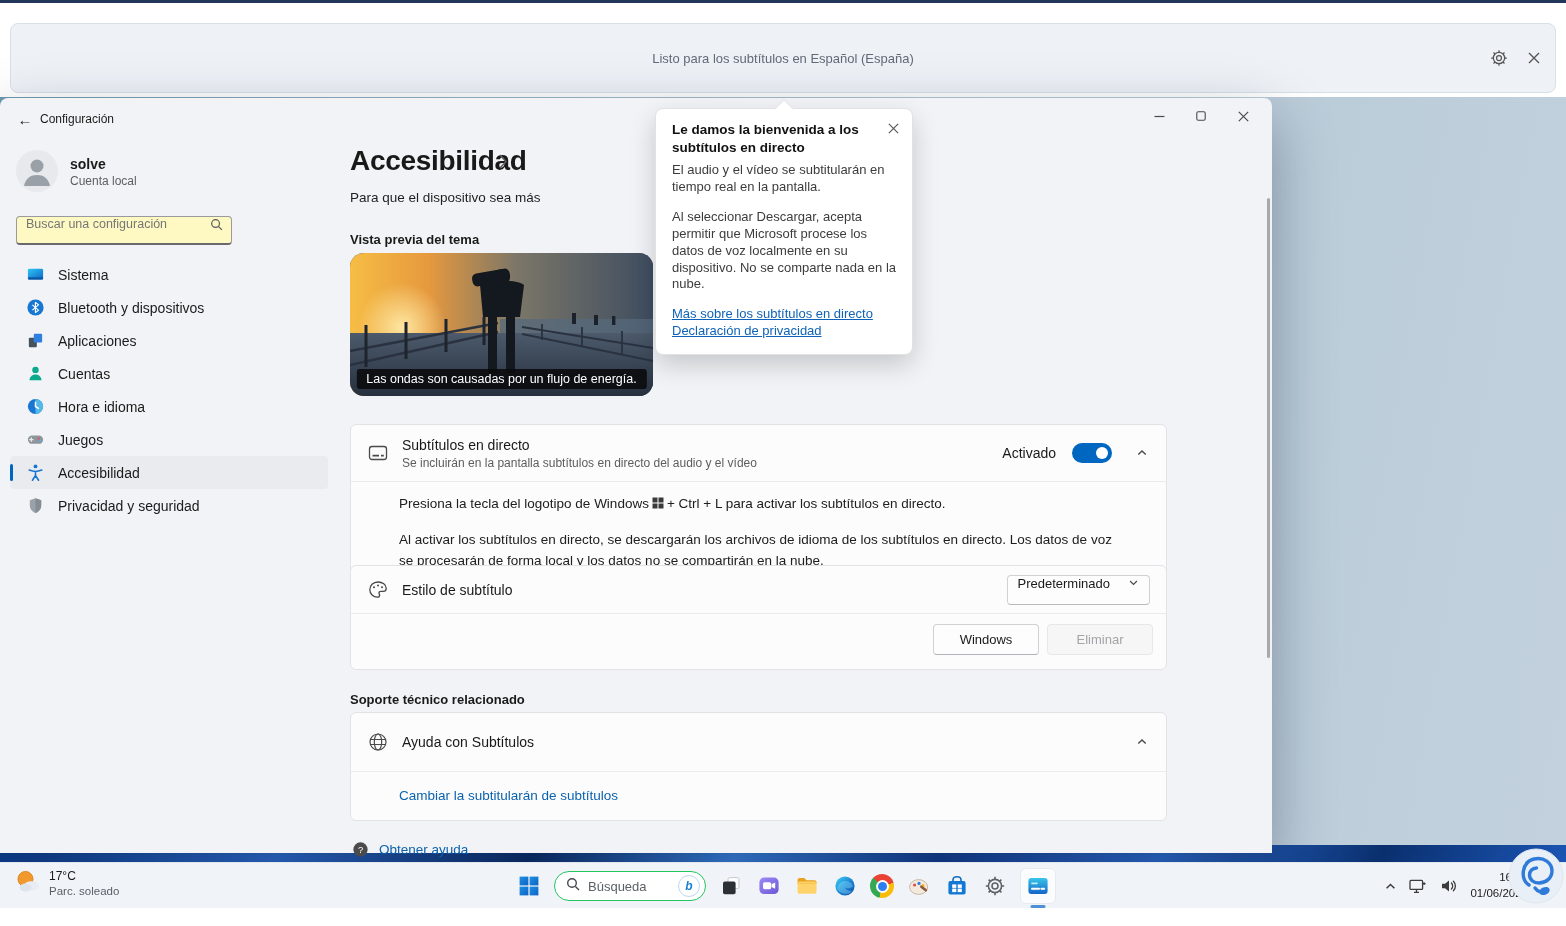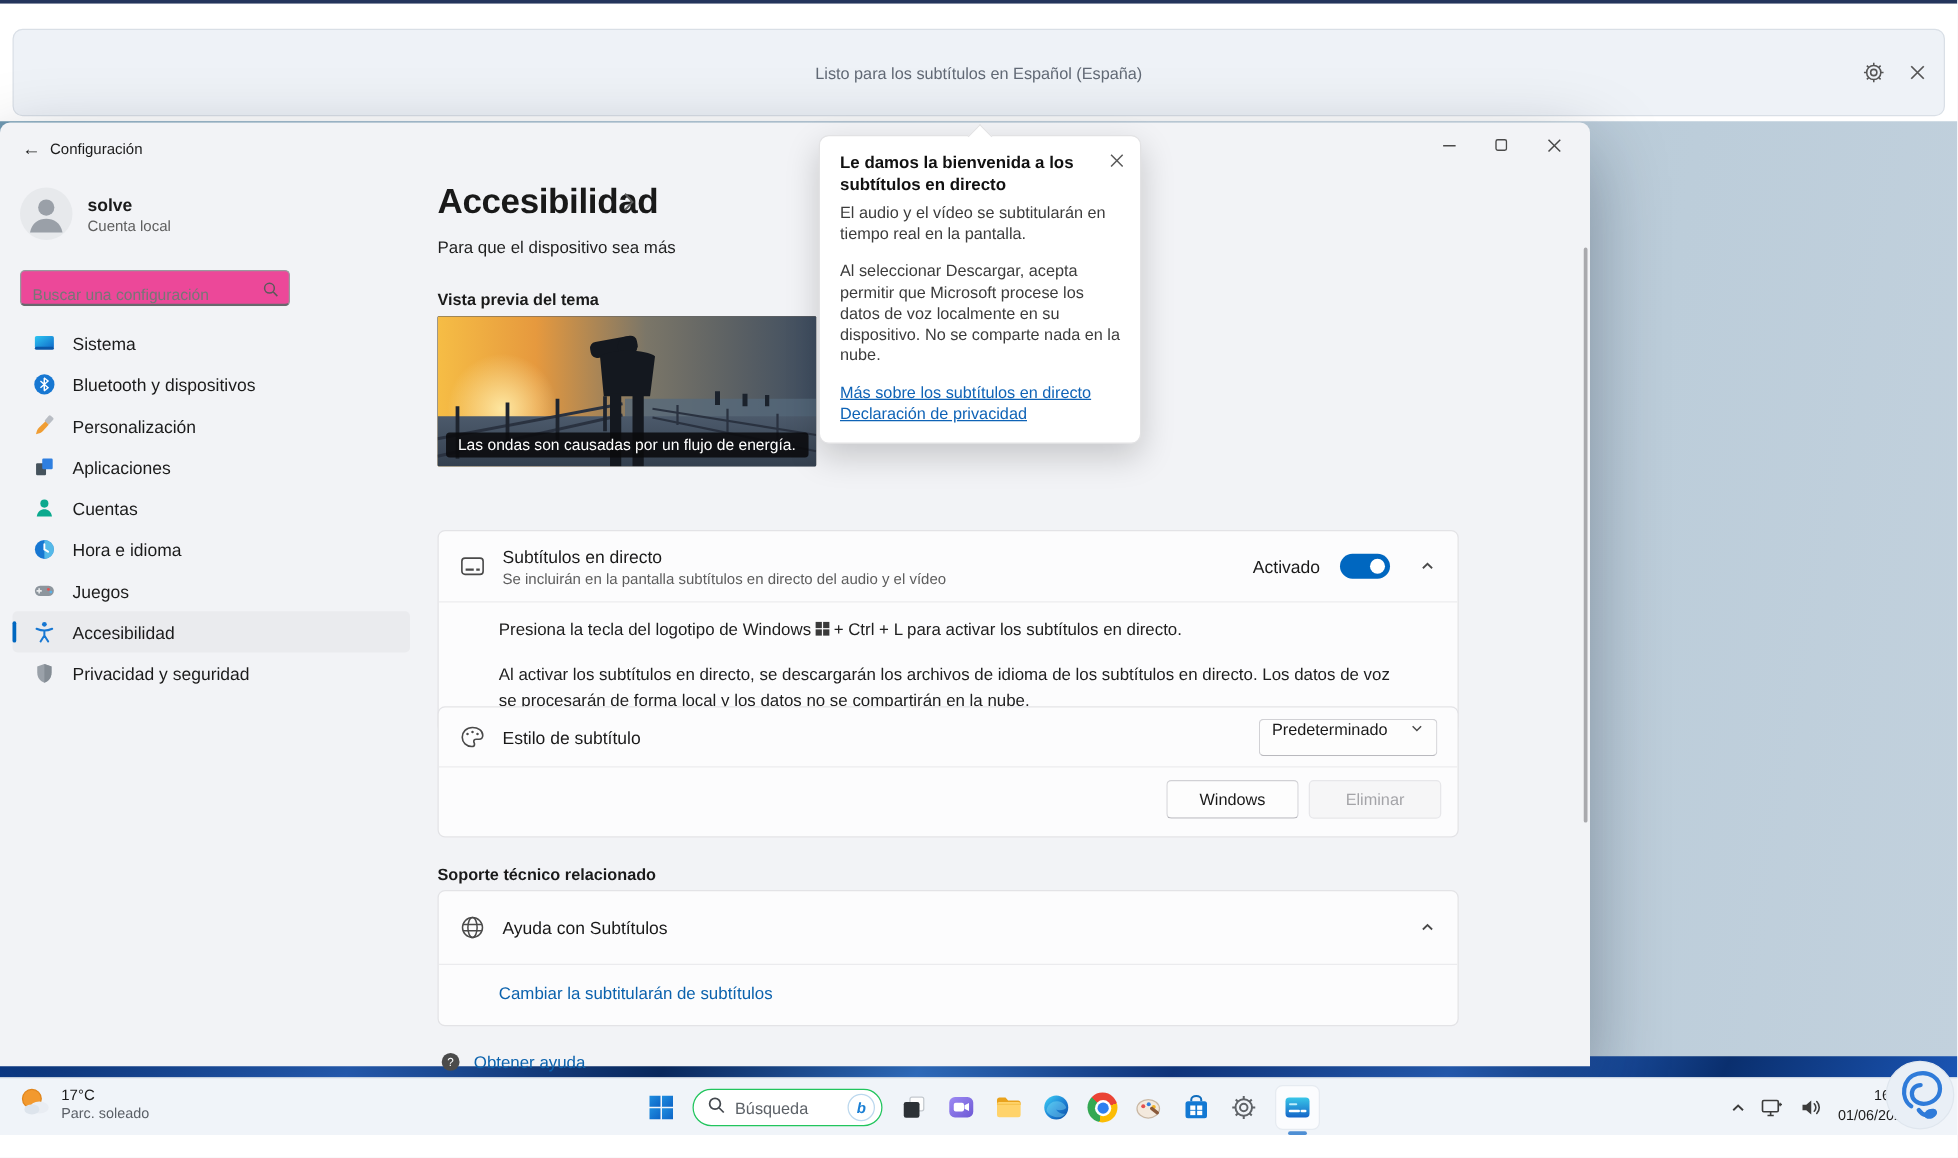--- a/index.html
+++ b/index.html
@@ -32,41 +32,41 @@
     display:flex;align-items:center;justify-content:center;cursor:pointer;}
   .win-title{position:absolute;left:40px;top:14px;font-size:12px;color:#1b1b1b;}
   .win-ctrls{position:absolute;right:8px;top:4px;display:flex;}
   .win-ctrl{width:42px;height:28px;display:flex;align-items:center;justify-content:center;cursor:pointer;}
 
   
   .sidebar{position:absolute;left:0;top:42px;width:350px;bottom:0;}
   .avatar{position:absolute;left:16px;top:10px;width:42px;height:42px;border-radius:50%;background:#e7e9ec;overflow:hidden;}
   .user-name{position:absolute;left:70px;top:16px;font-size:14px;font-weight:bold;color:#1a1a1a;}
   .user-type{position:absolute;left:70px;top:34px;font-size:12px;color:#5e5e5e;}
-  .search-box{position:absolute;left:16px;top:76px;width:214px;height:26px;background:#ec4899;
-    border:1px solid #99999e;border-bottom:2px solid #68686d;border-radius:4px;display:flex;align-items:flex-end;}
+  .search-box{position:absolute;left:16px;top:76px;width:214px;height:26px;background:#fef9c3;
+    border:1px solid #99999e;border-bottom:2px solid #68686d;border-radius:4px;display:flex;align-items:flex-start;}
   .search-box input{border:none;outline:none;flex:1;font-size:12.5px;padding:0 6px 0 9px;color:#333;
     font-family:"Liberation Sans",sans-serif;background:transparent;}
   .search-box input::placeholder{color:#767676;}
   .search-glass{margin-right:8px;flex:0 0 auto;}
   .nav{position:absolute;left:10px;top:118px;right:22px;}
   .nav-item{position:relative;height:33px;display:flex;align-items:center;border-radius:4px;cursor:pointer;}
   .nav-item.sel{background:#eaebee;}
   .nav-item.sel::before{content:"";position:absolute;left:0;top:8px;width:3px;height:17px;border-radius:2px;background:#0067c0;}
   .nav-ic{margin-left:16px;width:19px;height:19px;flex:0 0 auto;}
   .nav-label{margin-left:13px;font-size:14px;color:#1b1b1b;}
 
   
   .content{position:absolute;left:350px;top:0;right:0;bottom:0;}
   .page-h1{position:absolute;left:0;top:47px;font-size:28px;font-weight:600;color:#191919;letter-spacing:-.3px;}
   .crumb-chev{position:absolute;left:148px;top:55px;}
   .page-desc{position:absolute;left:0;top:92px;width:800px;height:18px;font-size:13.5px;color:#1f1f1f;}
   .desc-frag{position:absolute;left:420px;top:0;}
   .preview-label{position:absolute;left:0;top:134px;font-size:13px;font-weight:bold;color:#1a1a1a;}
-  .preview{position:absolute;left:0;top:155px;width:303px;height:120px;border-radius:1px;overflow:hidden;background:#333;}
+  .preview{position:absolute;left:0;top:155px;width:303px;height:143px;border-radius:14px;overflow:hidden;background:#333;}
   .preview-caption{position:absolute;left:50%;transform:translateX(-50%);bottom:7px;white-space:nowrap;
     background:rgba(10,10,12,.88);color:#fff;font-size:12.5px;padding:3px 10px;border-radius:3px;}
 
   .group{position:absolute;left:0;width:815px;background:#fcfcfd;border:1px solid #e3e3e6;border-radius:6px;overflow:hidden;}
   .row{position:relative;display:flex;align-items:center;padding:0 16px;}
   .row + .rowdiv{border-top:1px solid #ebebee;}
   .card-ic{width:22px;height:22px;flex:0 0 auto;margin-right:13px;}
   .card-tt{font-size:14px;color:#191919;}
   .card-sub{font-size:12px;color:#5d5d5d;margin-top:3px;}
   .spacer{flex:1;}
@@ -222,29 +222,20 @@
             <span class="nav-label">Sistema</span>
           </div>
           <div class="nav-item">
             <span class="nav-ic">
               <svg width="19" height="19" viewBox="0 0 20 20">
                   <circle cx="10" cy="10" r="8.5" fill="#1777d2"></circle>
                   <path d="M9.7 4.4 L13.1 7.2 L6.7 12.8 M9.7 15.6 L13.1 12.8 L6.7 7.2 M9.9 4.6 V15.4" stroke="#fff" stroke-width="1.2" fill="none"></path>
                 </svg>
             </span>
             <span class="nav-label">Bluetooth y dispositivos</span>
-          </div>
-          <div class="nav-item">
-            <span class="nav-ic">
-              <svg width="19" height="19" viewBox="0 0 20 20">
-                  <rect x="11.6" y="1.6" width="5" height="7" rx="1.2" transform="rotate(42 14 5)" fill="#b9bdc4"></rect>
-                  <path d="M3 17.2 c3-.4 4.6-1.3 6-2.8 l4.6-5.2 -2.8-2.6 -5 4.8 C4.4 12.8 3.4 14.4 3 17.2 Z" fill="#f09d33"></path>
-                </svg>
-            </span>
-            <span class="nav-label">Personalización</span>
           </div>
           <div class="nav-item">
             <span class="nav-ic">
               <svg width="19" height="19" viewBox="0 0 20 20">
                   <rect x="3" y="7" width="8.4" height="10" rx="1" fill="#45525c"></rect>
                   <rect x="8.2" y="3" width="8.8" height="9" rx="1" fill="#2f7fe0"></rect>
                 </svg>
             </span>
             <span class="nav-label">Aplicaciones</span>
           </div>

